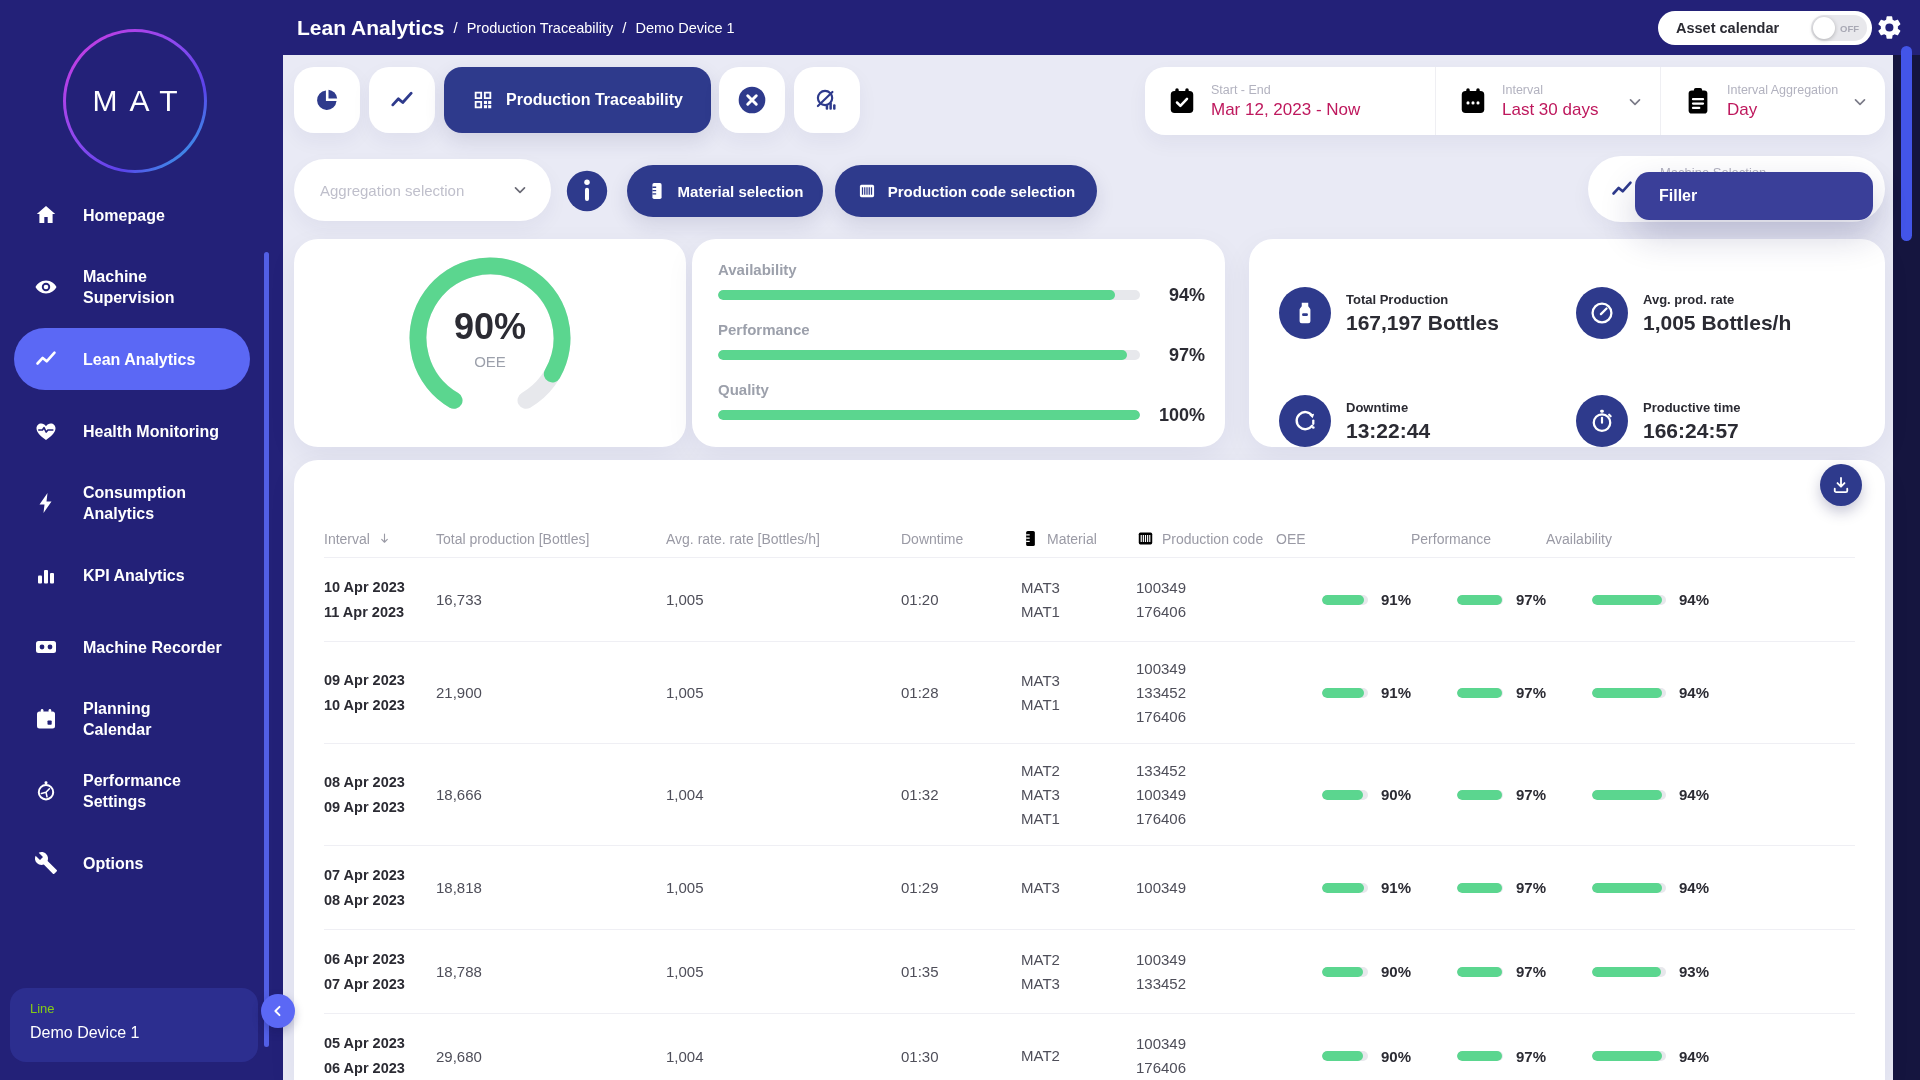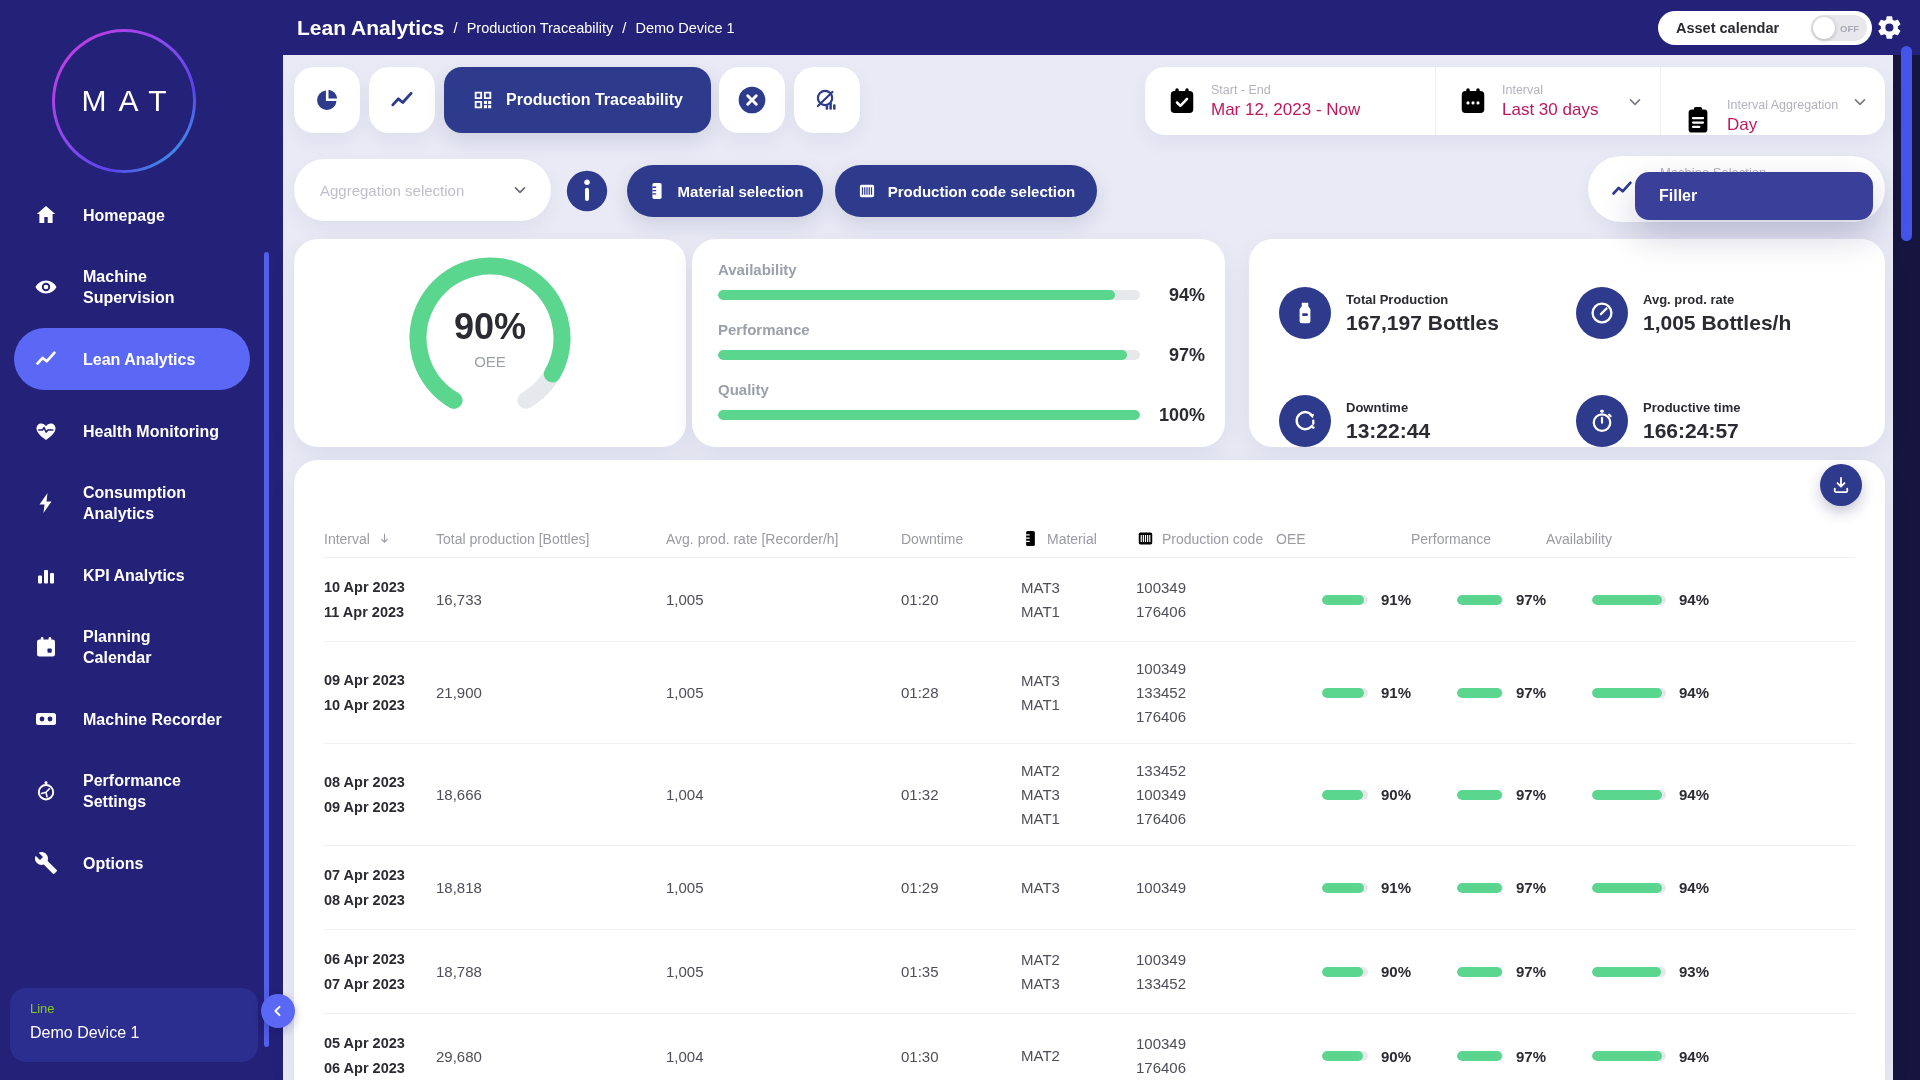--- a/index.html
+++ b/index.html
@@ -10,21 +10,21 @@
   .ic { display:block; width:100%; height:100%; fill:currentColor; }
 
   
   #topbar   { left:283px; top:0; width:1637px; height:55px; background:#232178; }
   #mainbg   { left:283px; top:55px; width:1610px; height:1025px; background:#E9EAF5; }
   #rightstrip { left:1893px; top:55px; width:27px; height:1025px; background:#15153F; }
   #main-scroll-thumb { left:1901px; top:46px; width:11px; height:195px; border-radius:6px; background:#4355E8; }
 
   
   #sidebar { left:0; top:0; width:283px; height:1080px; background:#232178; }
-  #logo-ring { left:52px; top:29px; width:144px; height:144px; border-radius:50%; padding:3px;
+  #logo-ring { left:63px; top:29px; width:144px; height:144px; border-radius:50%; padding:3px;
     background:linear-gradient(135deg,#D23AE0 0%,#8A49F0 45%,#5A43EA 70%,#27C7E6 100%); }
   #logo-inner { width:100%; height:100%; border-radius:50%; background:#232178; display:flex; align-items:center; justify-content:center; }
   #logo-text { color:#fff; font-size:30px; letter-spacing:12px; padding-left:12px; font-weight:400; }
   #nav { left:0; top:179px; width:283px; }
   .nav-item { position:relative; height:72px; display:flex; align-items:center; padding-left:34px; cursor:pointer; }
   .nav-item.active::before { content:""; position:absolute; left:14px; right:33px; top:5px; bottom:5px; background:#5B68F5; border-radius:31px; }
   .nav-ic { position:relative; width:24px; height:24px; color:#fff; flex:0 0 24px; }
   .nav-label { position:relative; margin-left:25px; color:#fff; font-weight:700; font-size:16px; line-height:21px; white-space:pre-line; }
   #side-scroll { left:264px; top:252px; width:5px; height:795px; border-radius:3px; background:#5866F2; opacity:.9; }
   #device-card { left:10px; top:988px; width:248px; height:74px; border-radius:16px; background:#2C2E8F; padding:13px 20px; }
@@ -56,21 +56,21 @@
   #btn-x .ic { width:32px; height:32px; }
   #btn-an    { left:794px; top:67px; }
 
   #filter-card { left:1145px; top:67px; width:740px; height:68px; background:#fff; border-radius:20px; display:flex; box-shadow:0 8px 20px rgba(30,30,90,.05); }
   .fsec { position:relative; display:flex; align-items:center; padding-left:22px; cursor:pointer; }
   .fsec + .fsec { border-left:1px solid #EFEFF3; }
   .fsec .fic { width:30px; height:30px; color:#2E3A8C; flex:0 0 30px; margin-right:14px; }
   .fsec .flbl { font-size:12.5px; color:#B2B2BF; margin-bottom:3px; }
   .fsec .fval { font-size:17px; color:#be185d; }
   .fsec .chev { position:absolute; right:16px; top:26px; width:18px; height:18px; color:#7B7B88; }
-  #fsec-1 { width:290px; } #fsec-2 { width:225px; } #fsec-3 { width:225px;align-items:flex-end; }
+  #fsec-1 { width:290px; } #fsec-2 { width:225px; } #fsec-3 { width:225px; }
 
   
   #agg-pill { left:294px; top:159px; width:257px; height:62px; border-radius:31px; background:#fff; display:flex; align-items:center; padding:0 22px 0 26px; justify-content:space-between; color:#BFBFCB; font-size:15px; cursor:pointer; box-shadow:0 8px 20px rgba(30,30,90,.05); }
   #agg-pill .chev { width:18px; height:18px; color:#6A6A75; }
   #info-btn { left:565px; top:169px; width:44px; height:44px; color:#2E3A8C; cursor:pointer; }
   .pill-btn { height:52px; border-radius:26px; background:#2E3A8C; color:#fff; display:flex; align-items:center; justify-content:center; gap:11px; font-weight:700; font-size:15px; cursor:pointer; --icon-bg:#2E3A8C; box-shadow:0 8px 20px rgba(30,30,90,.12); }
   .pill-btn .ic { width:20px; height:20px; }
   #btn-material { left:627px; top:165px; width:196px; }
   #btn-prodcode { left:835px; top:165px; width:262px; }
   #machine-pill { left:1588px; top:156px; width:297px; height:66px; border-radius:33px; background:#fff; box-shadow:0 8px 20px rgba(30,30,90,.05); cursor:pointer; }
@@ -324,33 +324,33 @@
           <span class="nav-ic">
             <svg class="ic">
               <use href="#i-chart"></use>
             </svg>
           </span>
           <span class="nav-label">KPI Analytics</span>
         </div>
         <div class="nav-item">
           <span class="nav-ic">
             <svg class="ic">
+              <use href="#i-tape"></use>
+            </svg>
+          </span>
+          <span class="nav-label">Machine Recorder</span>
+        </div>
+        <div class="nav-item">
+          <span class="nav-ic">
+            <svg class="ic">
               <use href="#i-cal"></use>
             </svg>
           </span>
           <span class="nav-label">Planning
 Calendar</span>
-        </div>
-        <div class="nav-item">
-          <span class="nav-ic">
-            <svg class="ic">
-              <use href="#i-tape"></use>
-            </svg>
-          </span>
-          <span class="nav-label">Machine Recorder</span>
         </div>
         <div class="nav-item">
           <span class="nav-ic">
             <svg class="ic">
               <use href="#i-gaugeset"></use>
             </svg>
           </span>
           <span class="nav-label">Performance
 Settings</span>
         </div>
@@ -587,21 +587,21 @@
         <div class="th">
           <span>Interval</span>
           <svg class="sic">
               <use href="#i-sortdown"></use>
             </svg>
         </div>
         <div class="th">
             <span>Total production [Bottles]</span>
           </div>
         <div class="th">
-            <span>Avg. prod. rate [Recorder/h]</span>
+            <span>Avg. rate. rate [Bottles/h]</span>
           </div>
         <div class="th">
             <span>Downtime</span>
           </div>
         <div class="th">
           <svg class="hic">
               <use href="#i-silo"></use>
             </svg>
           <span>Material</span>
         </div>

